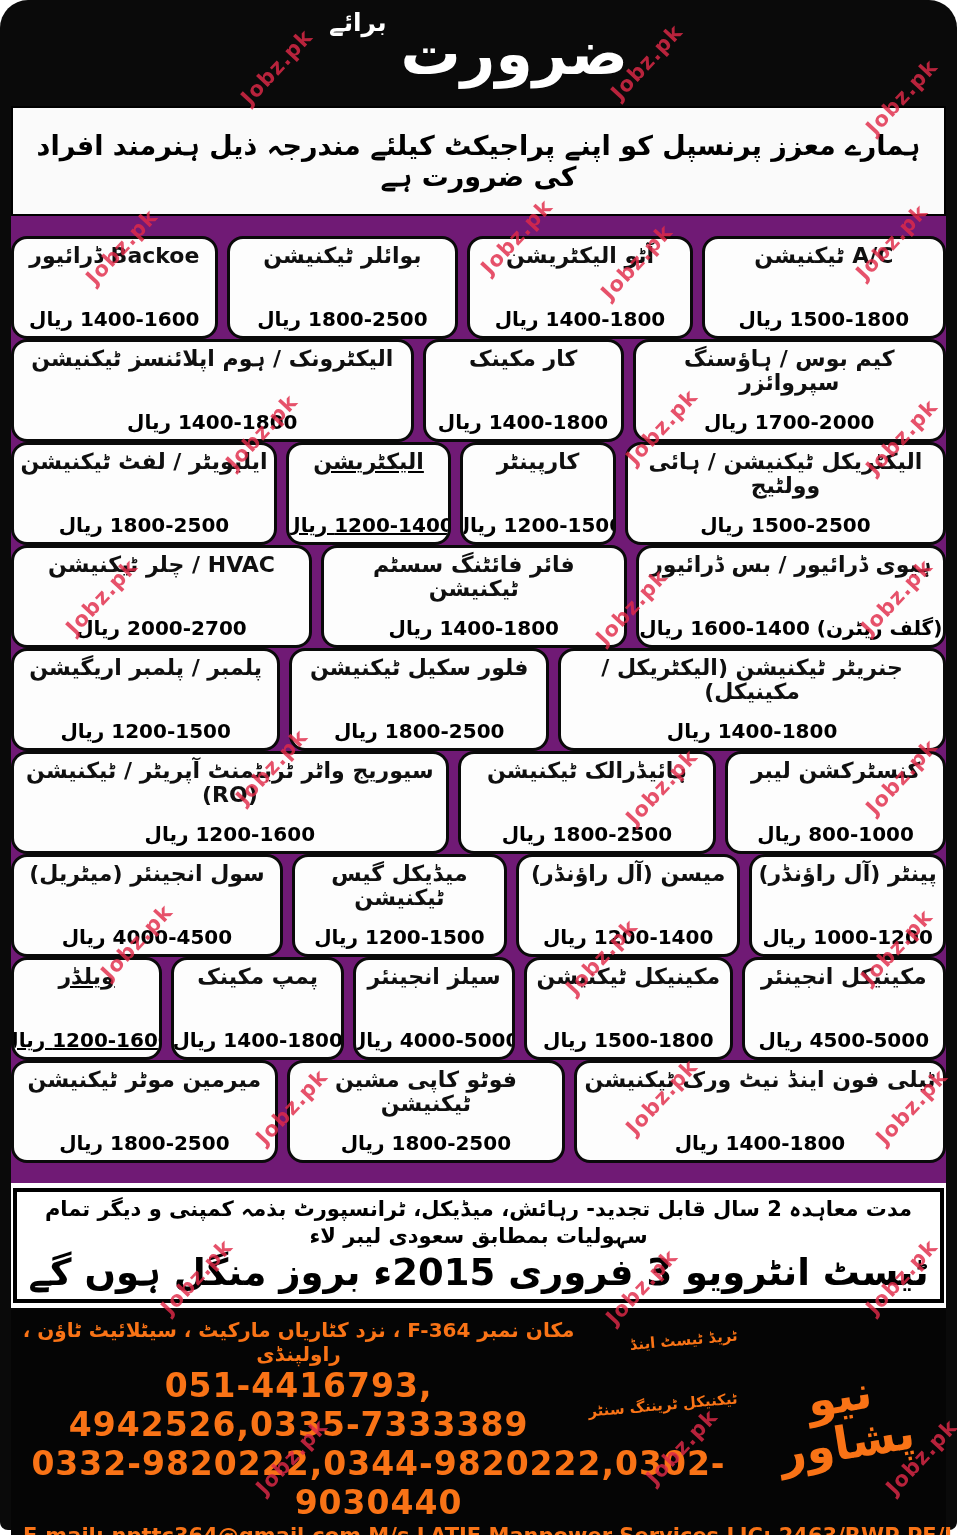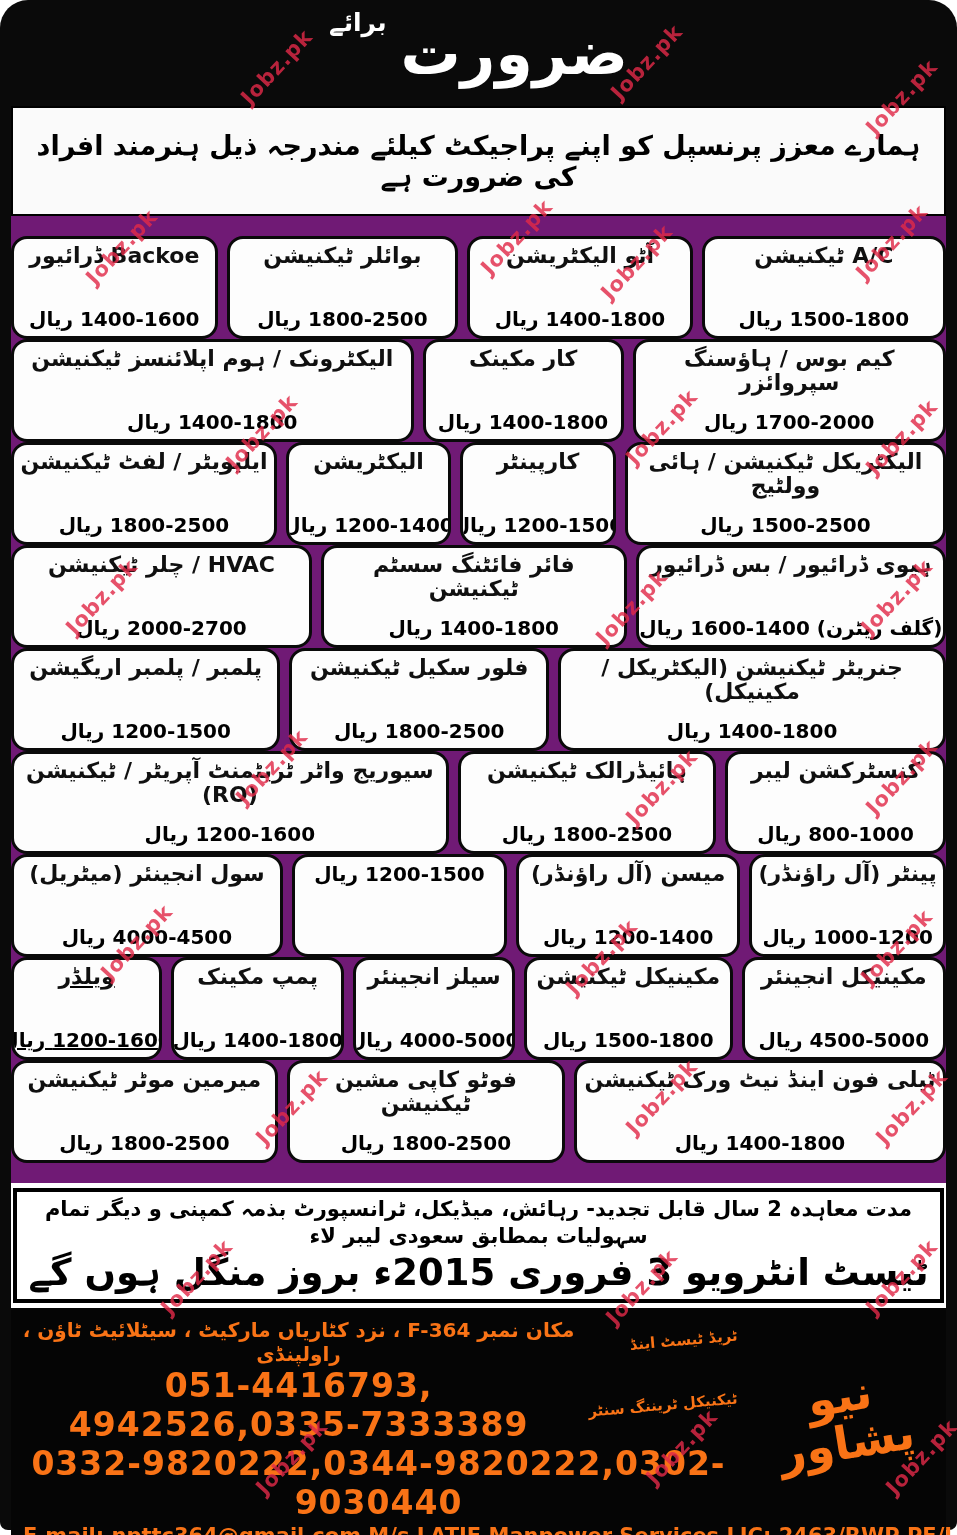--- a/index.html
+++ b/index.html
@@ -111,21 +111,21 @@
           <div class="jbox" style="flex: 315 1 0px;">
             <div class="jtitle">کیم بوس / ہاؤسنگ سپروائزر</div>
             <div class="jsalary">1700-2000 ریال</div>
           </div>
         </div>
         <div class="jrow">
           <div class="jbox" style="flex: 270 1 0px;">
             <div class="jtitle">ایلیویٹر / لفٹ ٹیکنیشن</div>
             <div class="jsalary">1800-2500 ریال</div>
           </div>
-          <div class="jbox" style="flex: 160 1 0px;">
+          <div class="jbox" style="flex: 160 1 0px; text-decoration: underline;">
             <div class="jtitle">الیکٹریشن</div>
             <div class="jsalary">1200-1400 ریال</div>
           </div>
           <div class="jbox" style="flex: 150 1 0px; gap: 8px;">
             <div class="jtitle">کارپینٹر</div>
             <div class="jsalary">1200-1500 ریال</div>
           </div>
           <div class="jbox" style="flex: 330 1 0px;">
             <div class="jtitle">الیکٹریکل ٹیکنیشن / ہائی وولٹیج</div>
             <div class="jsalary">1500-2500 ریال</div>
@@ -172,20 +172,21 @@
             <div class="jtitle">کنسٹرکشن لیبر</div>
             <div class="jsalary">800-1000 ریال</div>
           </div>
         </div>
         <div class="jrow">
           <div class="jbox" style="flex: 277 1 0px;">
             <div class="jtitle">سول انجینئر (میٹریل)</div>
             <div class="jsalary">4000-4500 ریال</div>
           </div>
           <div class="jbox" style="flex: 215 1 0px;">
+            <div class="jtitle">میڈیکل گیس ٹیکنیشن</div>
             <div class="jsalary">1200-1500 ریال</div>
           </div>
           <div class="jbox" style="flex: 225 1 0px;">
             <div class="jtitle">میسن (آل راؤنڈر)</div>
             <div class="jsalary">1200-1400 ریال</div>
           </div>
           <div class="jbox" style="flex: 195 1 0px;">
             <div class="jtitle">پینٹر (آل راؤنڈر)</div>
             <div class="jsalary">1000-1200 ریال</div>
           </div>

